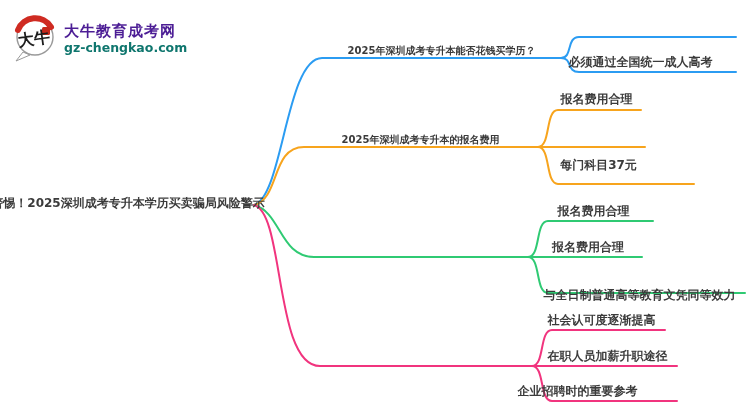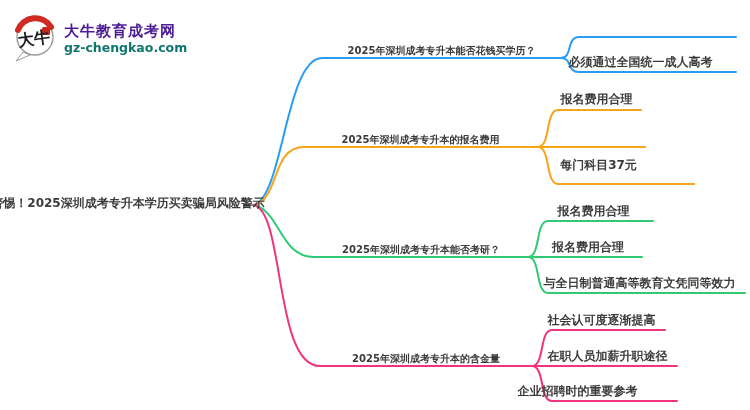--- a/index.html
+++ b/index.html
@@ -76,29 +76,27 @@
     <span id="logo-text">
       <span id="logo-title">大牛教育成考网</span>
       <span id="logo-domain">gz-chengkao.com</span>
     </span>
   </a>
 
   <div id="root-topic">警惕！2025深圳成考专升本学历买卖骗局风险警示</div>
 
   <div class="lbl branch-lbl" style="left:322px;top:36px;width:239px;">2025年深圳成考专升本能否花钱买学历？</div>
   <div class="lbl branch-lbl" style="left:303px;top:125px;width:235px;">2025年深圳成考专升本的报名费用</div>
-  <div class="lbl branch-lbl" style="left:314px;top:235px;width:214px;">2025年深圳成考专升本能否考研？</div>
-  <div class="lbl branch-lbl" style="left:320px;top:344px;width:212px;">2025年深圳成考专升本的含金量</div>
 
   <div class="lbl child-lbl" style="left:561px;top:50px;width:159px;">必须通过全国统一成人高考</div>
 
   <div class="lbl child-lbl" style="left:552px;top:88px;width:89px;font-family:Liberation Mono, monospace;">报名费用合理</div>
   <div class="lbl child-lbl" style="left:552px;top:125px;width:93px;margin-top:28px;">每门科目37元</div>
 
   <div class="lbl child-lbl" style="left:534px;top:199px;width:119px;">报名费用合理</div>
   <div class="lbl child-lbl" style="left:534px;top:235px;width:108px;">报名费用合理</div>
-  <div class="lbl child-lbl" style="left:534px;top:271px;width:211px;">与全日制普通高等教育文凭同等效力</div>
+  <div class="lbl child-lbl" style="left:534px;top:283px;width:211px;">与全日制普通高等教育文凭同等效力</div>
 
   <div class="lbl child-lbl" style="left:538px;top:308px;width:127px;">社会认可度逐渐提高</div>
   <div class="lbl child-lbl" style="left:538px;top:344px;width:139px;">在职人员加薪升职途径</div>
   <div class="lbl child-lbl" style="left:508px;top:379px;width:139px;">企业招聘时的重要参考</div>
 
 </div>
 
 </body></html>

